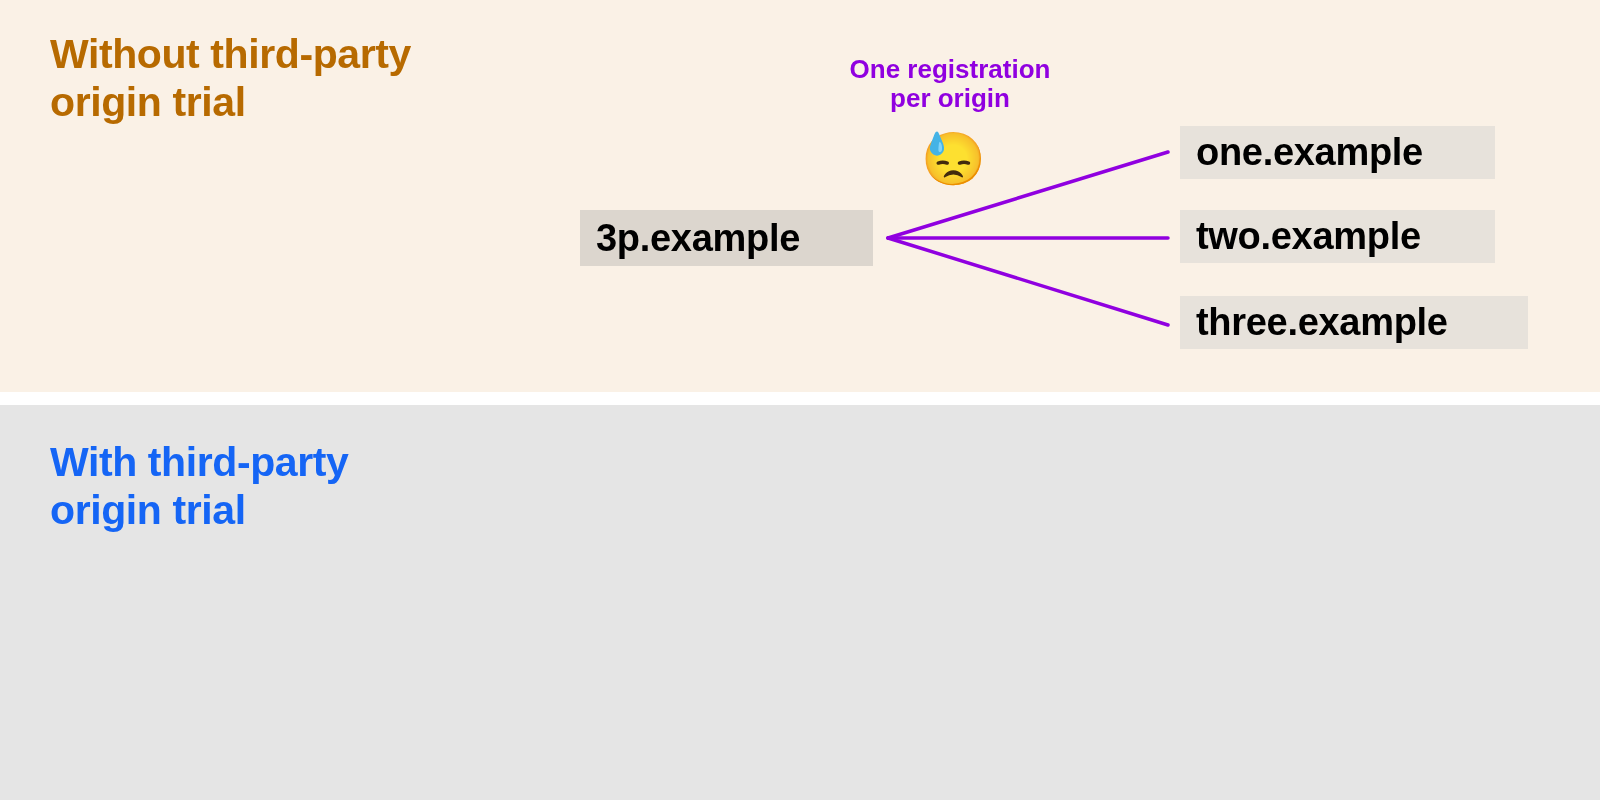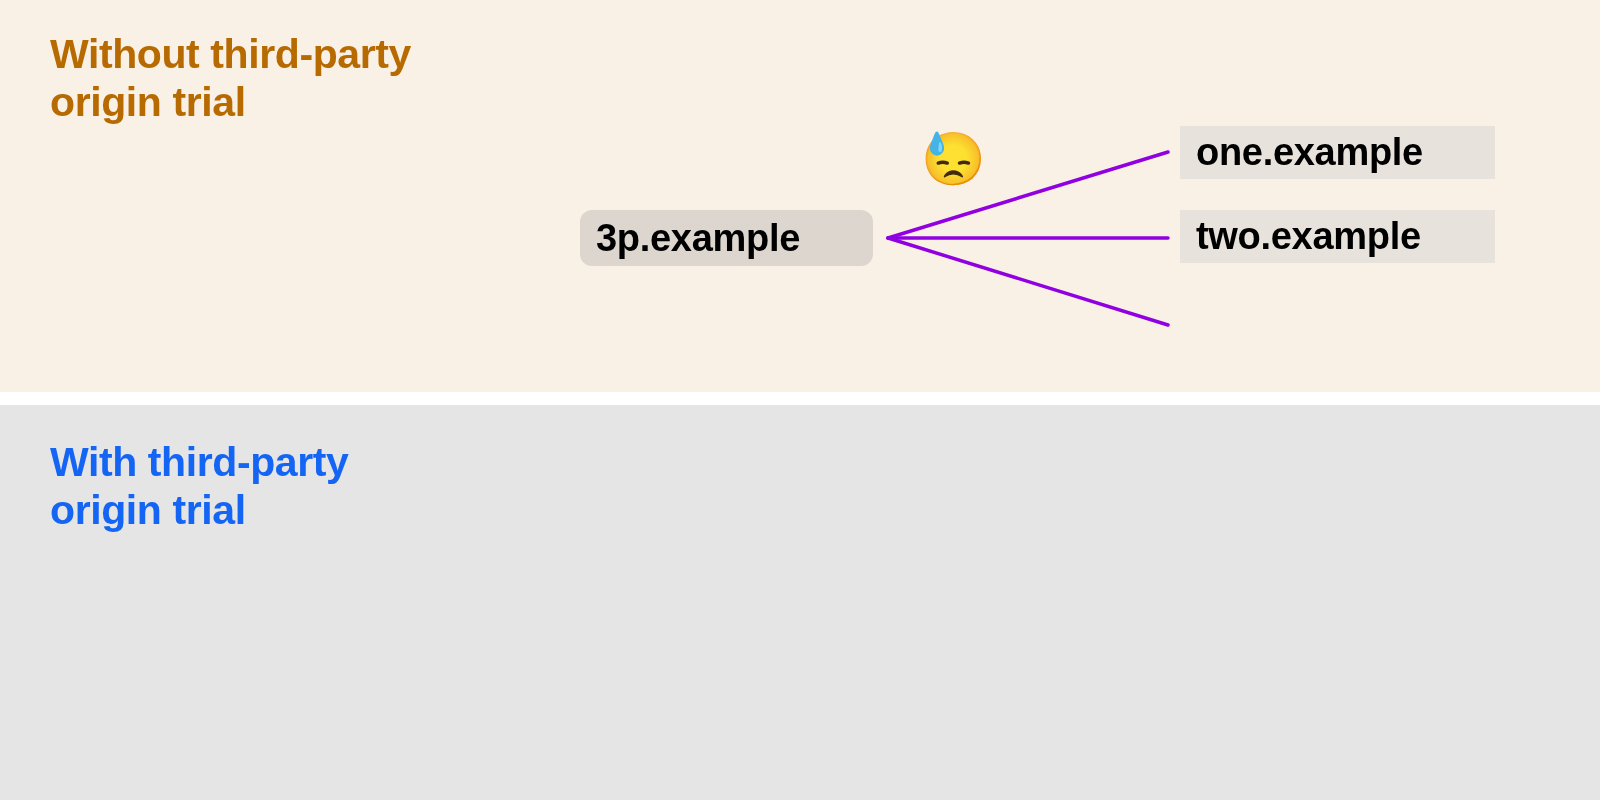--- a/index.html
+++ b/index.html
@@ -95,21 +95,21 @@
     font-size: 38px;
     font-weight: bold;
     color: #000000;
     letter-spacing: -0.3px;
     box-sizing: border-box;
     padding: 0 16px;
     white-space: nowrap;
   }
 
   
-  .node.warm       { background: #DCD6CE; border-radius: 12px; }
+  .node.warm       { background: #DCD6CE; }
   .node.warm-light { background: #E7E2DB; }
 
   
   #node-source-without { left: 580px; top: 210px;  width: 293px; height: 56px; }
   #node-one-without    { left: 1180px; top: 126px; width: 315px; height: 53px; }
   #node-two-without    { left: 1180px; top: 210px; width: 315px; height: 53px; }
   #node-three-without  { left: 1180px; top: 296px; width: 348px; height: 53px; }
 
   
   .connectors {
@@ -124,20 +124,22 @@
 </head>
 <body>
 
 <div id="stage">
 
   <section class="panel" id="panel-without">
 
     <h2 class="section-title" id="title-without">Without third-party
 origin trial</h2>
 
+    <p class="annotation" id="annotation-without">One registration
+per origin</p>
 
     <div class="emoji" id="emoji-without">😓</div>
 
     <svg class="connectors" id="connectors-without" viewBox="0 0 1600 800" width="1600" height="800">
       <g stroke="#9000E0" stroke-width="3.5" fill="none" stroke-linecap="round">
         <line x1="888" y1="238" x2="1168" y2="152"></line>
         <line x1="888" y1="238" x2="1168" y2="238"></line>
         <line x1="888" y1="238" x2="1168" y2="325"></line>
       </g>
     </svg>
@@ -147,20 +149,23 @@
     </div>
 
     <div class="node warm-light" id="node-two-without">
       <span>two.example</span>
     </div>
 
     <div class="node warm-light" id="node-one-without">
       <span>one.example</span>
     </div>
 
+    <div class="node warm-light" id="node-three-without">
+      <span>three.example</span>
+    </div>
   </section>
 
   <section class="panel" id="panel-with">
 
     <h2 class="section-title" id="title-with">With third-party
 origin trial</h2>
 
     <svg class="connectors" id="connectors-with" viewBox="0 0 1600 800" width="1600" height="800">
       <line x1="890" y1="630" x2="1040" y2="630" stroke="#9000E0" stroke-width="3.5" stroke-linecap="round"></line>
       <g stroke="#6E6E6E" stroke-width="4.5" fill="none" stroke-linecap="round" stroke-dasharray="0.1 13">

